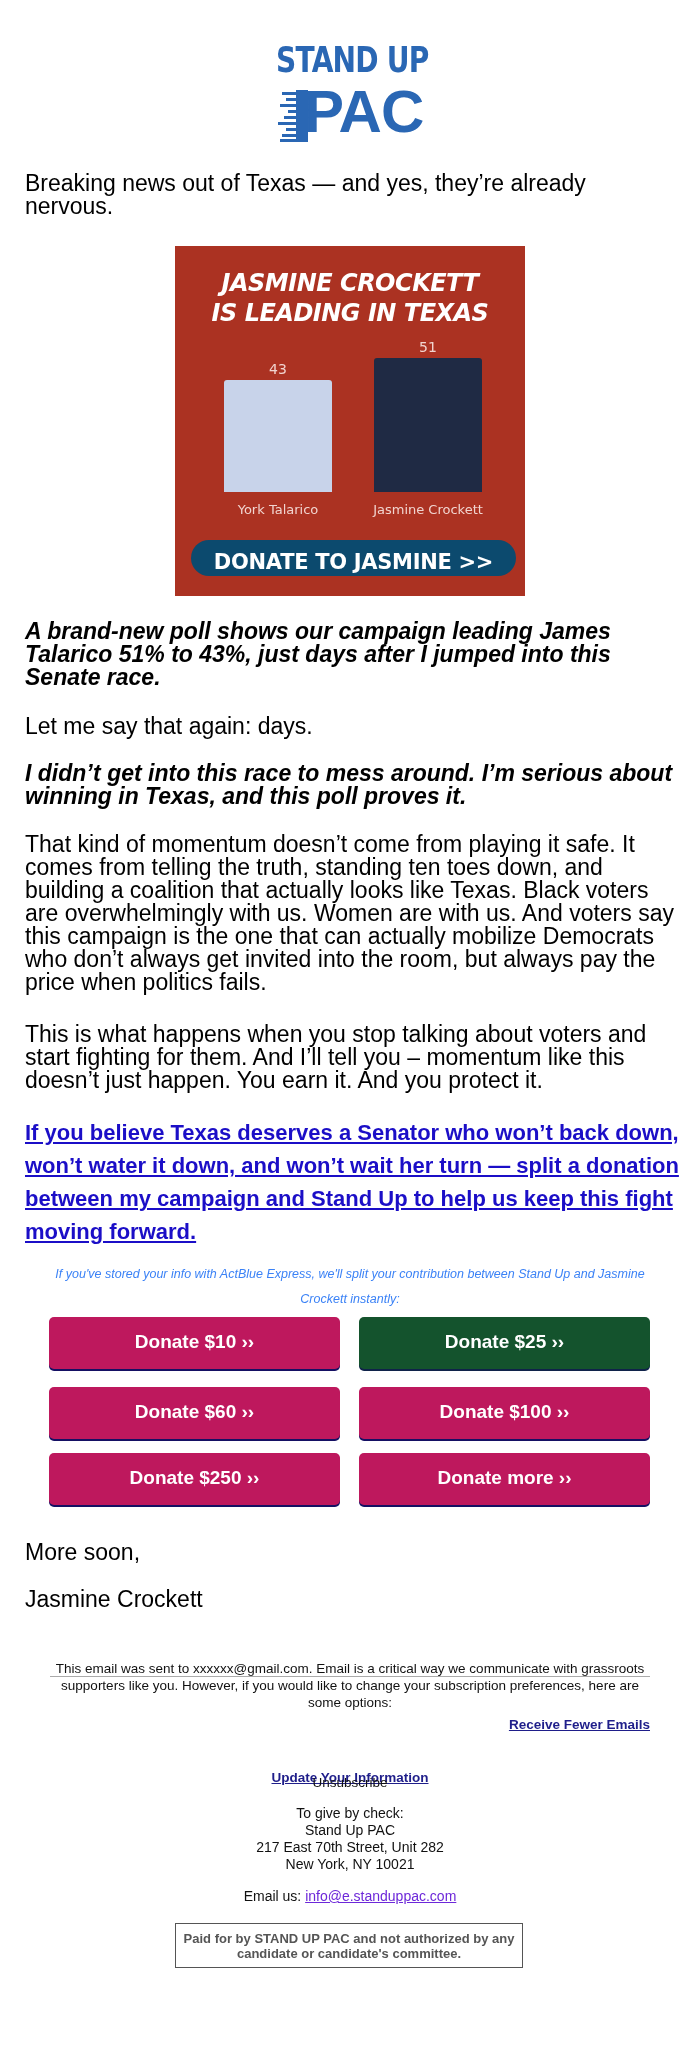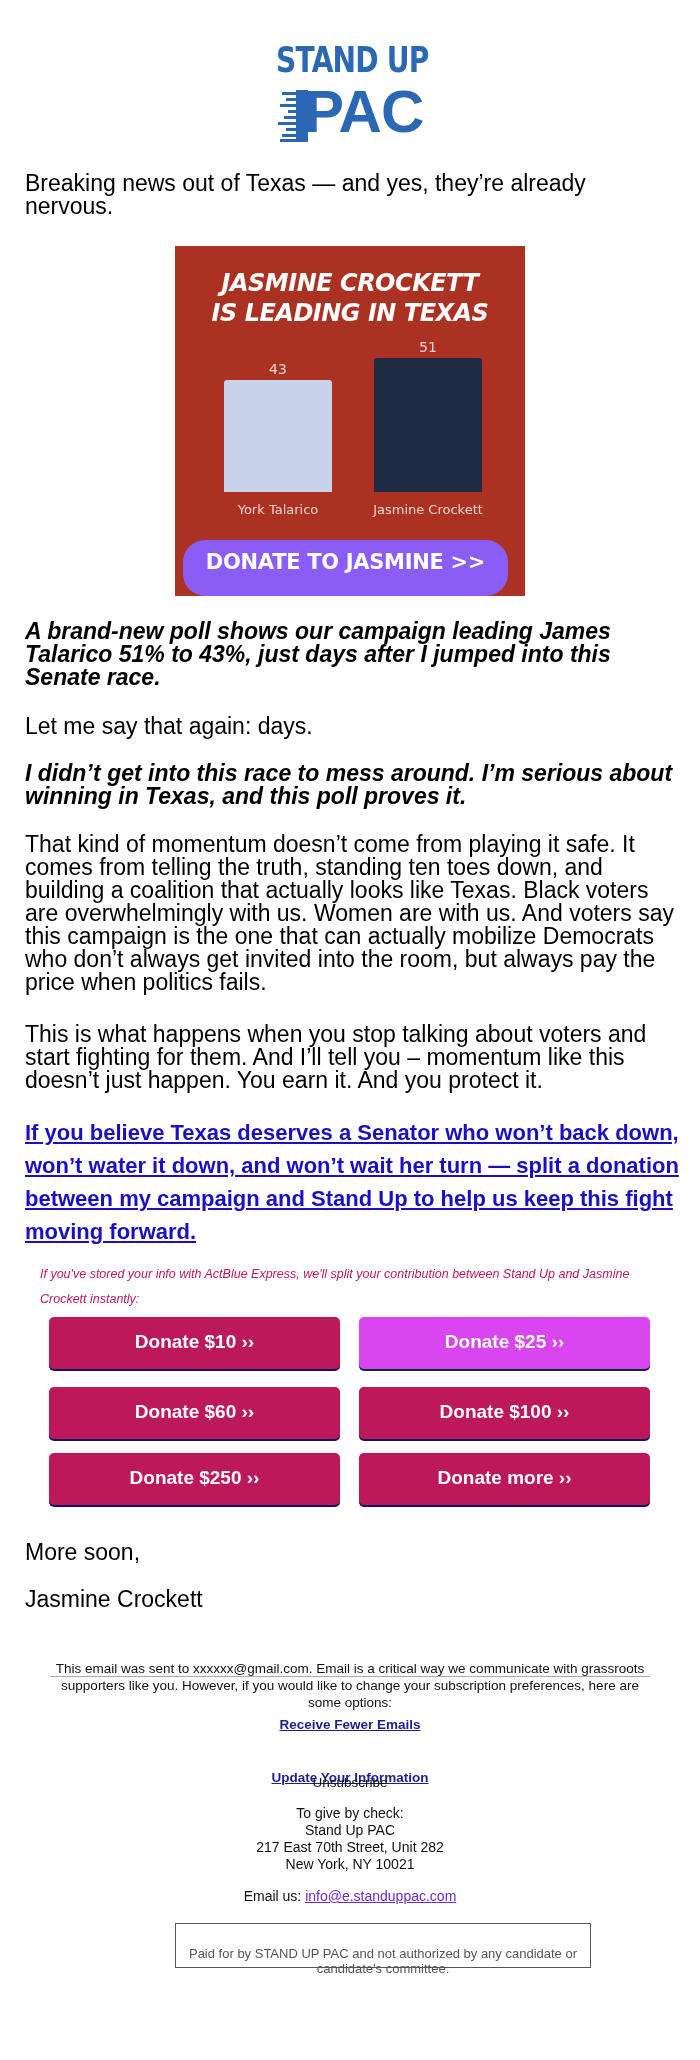--- a/index.html
+++ b/index.html
@@ -24,47 +24,47 @@
     .chart-img { position: absolute; left: 175px; top: 246px; width: 350px; height: 350px;
                  background: #ab3222; overflow: hidden; }
     .chart-title { position: absolute; left: 0; top: 22px; width: 350px; text-align: center;
                    font-family: "DejaVu Sans", sans-serif; font-weight: bold; font-style: italic;
                    color: #fff; font-size: 24px; line-height: 30px; letter-spacing: -0.5px; }
     .bar { position: absolute; border-radius: 3px 3px 0 0; }
     .bar-value { position: absolute; color: #f1d4cf; font-family: "DejaVu Sans", sans-serif;
                  font-size: 14px; text-align: center; width: 108px; }
     .bar-label { position: absolute; color: #f1d4cf; font-family: "DejaVu Sans", sans-serif;
                  font-size: 13px; text-align: center; width: 140px; top: 256px; }
-    .chart-cta { position: absolute; left: 8px; top: 294px; width: 325px; height: 56px;
-                 border-radius: 22px; background: #8b5cf6; color: #fff;
+    .chart-cta { position: absolute; left: 16px; top: 294px; width: 325px; height: 36px;
+                 border-radius: 22px; background: #0c4a6e; color: #fff;
                  font-family: "DejaVu Sans", sans-serif; font-weight: bold; font-size: 21px;
                  line-height: 44px; text-align: center; letter-spacing: -0.3px; }
 
     .bi { font-weight: bold; font-style: italic; }
     .cta-link { position: absolute; left: 25px; top: 1116px; width: 660px; font-weight: bold;
                 font-size: 22px; line-height: 33px; color: #1b0ec7; text-decoration: underline; }
 
-    .note { position: absolute; left: 40px; top: 1262px; width: 620px; 
-            font-style: italic; font-size: 12.5px; line-height: 25px; color: #be185d; }
+    .note { position: absolute; left: 40px; top: 1262px; width: 620px; text-align: center;
+            font-style: italic; font-size: 12.5px; line-height: 25px; color: #3b82f6; }
 
     .btn { position: absolute; width: 291px; height: 52px; border-radius: 5px;
            background: #be185d; color: #fff; font-weight: bold; font-size: 19px; text-align: center;
            line-height: 50px; box-shadow: 0 2px 0 #151063; cursor: pointer; }
-    .btn.alt { background: #d946ef; box-shadow: 0 2px 0 #10234a; }
+    .btn.alt { background: #14532d; box-shadow: 0 2px 0 #10234a; }
 
     .hr { position: absolute; left: 50px; top: 1676px; width: 600px; height: 1px; background: #aaa; }
 
     .foot { position: absolute; left: 50px; width: 600px; text-align: center; font-size: 13.5px;
             line-height: 17px; color: #111; }
     .foot a { color: #1f1e8a; text-decoration: underline; font-weight: bold; }
     .foot a.plain { font-weight: normal; color: #6d28d9; }
 
-    .disclaimer { position: absolute; left: 175px; top: 1923px; width: 416px; height: 45px;
-                  border: 1px solid #555; text-align: center; font-weight: normal; font-size: 13px;
-                  line-height: 15px; color: #555; box-sizing: border-box; padding-top: 22px; }
+    .disclaimer { position: absolute; left: 175px; top: 1923px; width: 348px; height: 45px;
+                  border: 1px solid #555; text-align: center; font-weight: bold; font-size: 13px;
+                  line-height: 15px; color: #555; box-sizing: border-box; padding-top: 7px; }
   </style>
 </head>
 <body>
 
 <div class="wrap">
 
   <div class="logo">
     <div class="logo-top">STAND UP</div>
     <svg class="logo-skyline" viewBox="0 0 30 52">
       <g fill="#2a67b4">
@@ -119,21 +119,21 @@
   <div class="btn" style="left:359px; top:1387px;">Donate $100 ››</div>
   <div class="btn" style="left:49px; top:1453px;">Donate $250 ››</div>
   <div class="btn" style="left:359px; top:1453px;">Donate more ››</div>
 
   <div class="p" style="top:1541px;">More soon,</div>
   <div class="p" style="top:1588px;">Jasmine Crockett</div>
 
   <div class="hr"></div>
 
   <div class="foot" style="top:1660px;">This email was sent to xxxxxx@gmail.com. Email is a critical way we communicate with grassroots supporters like you. However, if you would like to change your subscription preferences, here are some options:</div>
-  <div class="foot" style="top:1716px;">
+  <div class="foot" style="top:1716px;text-align:right;">
     <a>Receive Fewer Emails</a>
   </div>
   <div class="foot" style="top:1745px;margin-top:24px;">
     <a>Update Your Information</a>
   </div>
   <div class="foot" style="top:1774px;">Unsubscribe</div>
 
   <div class="foot" style="top:1805px; font-size:14px;">
     <div>To give by check:</div>
     <div>Stand Up PAC</div>

